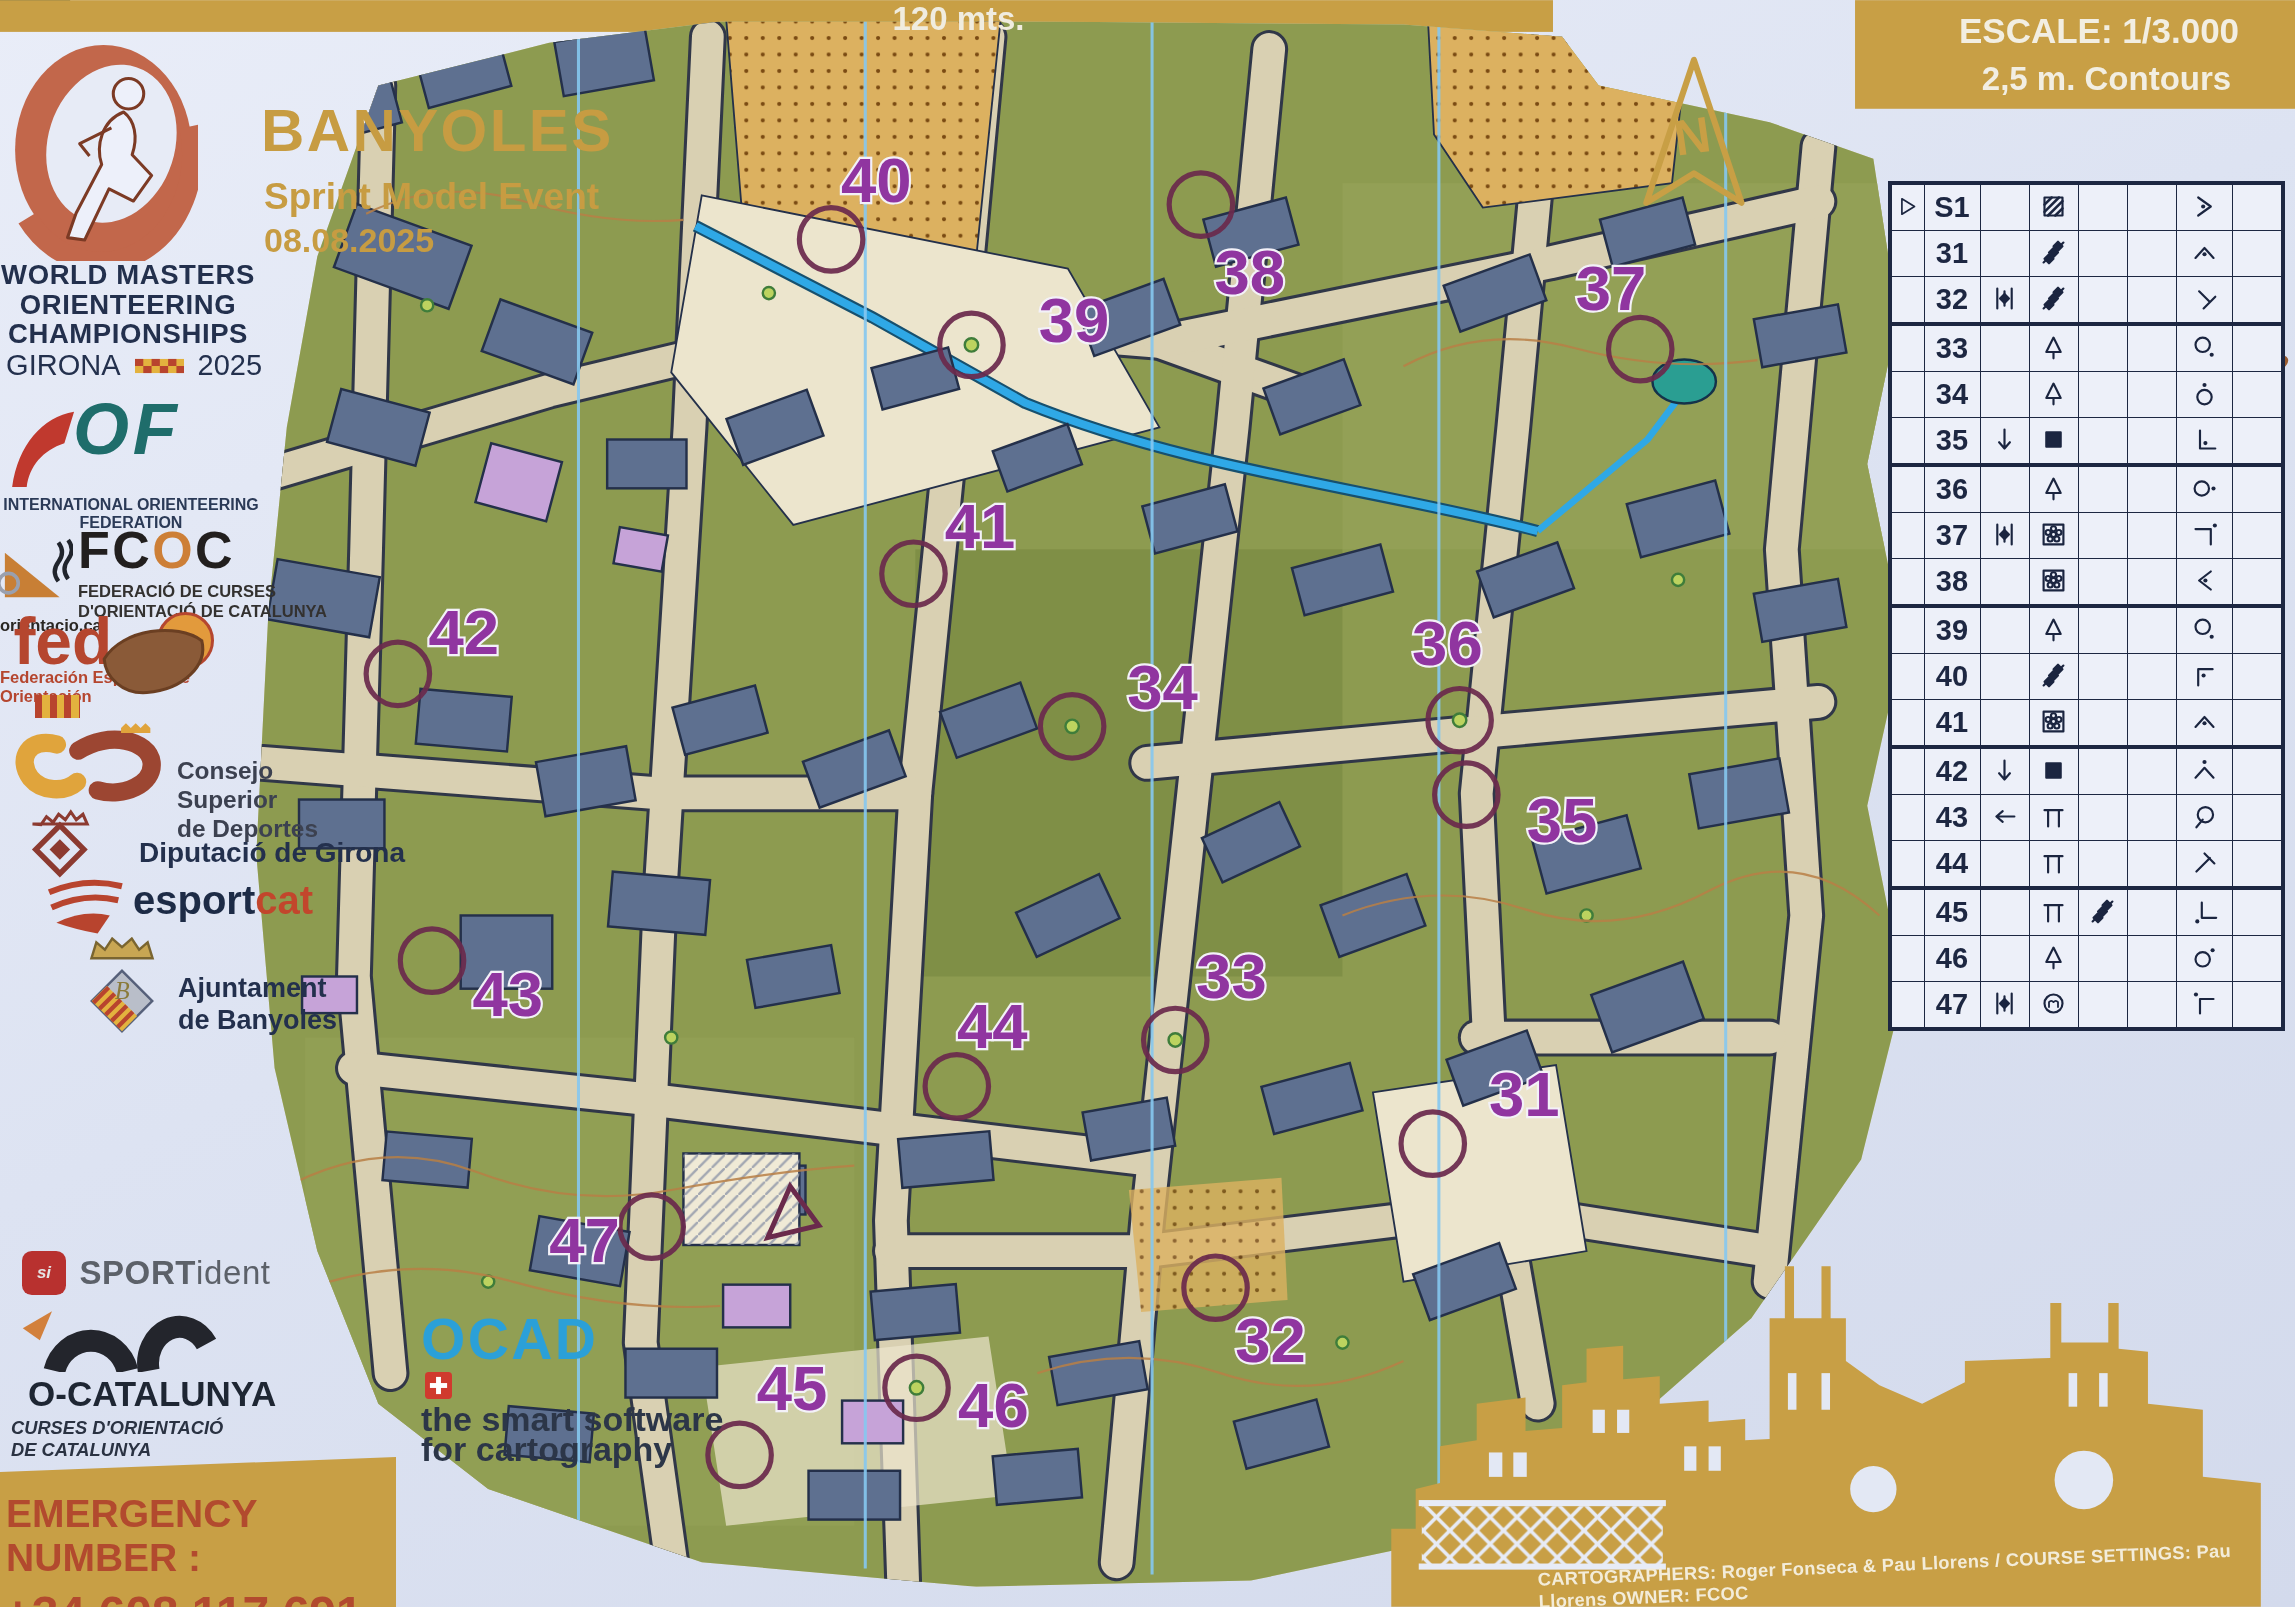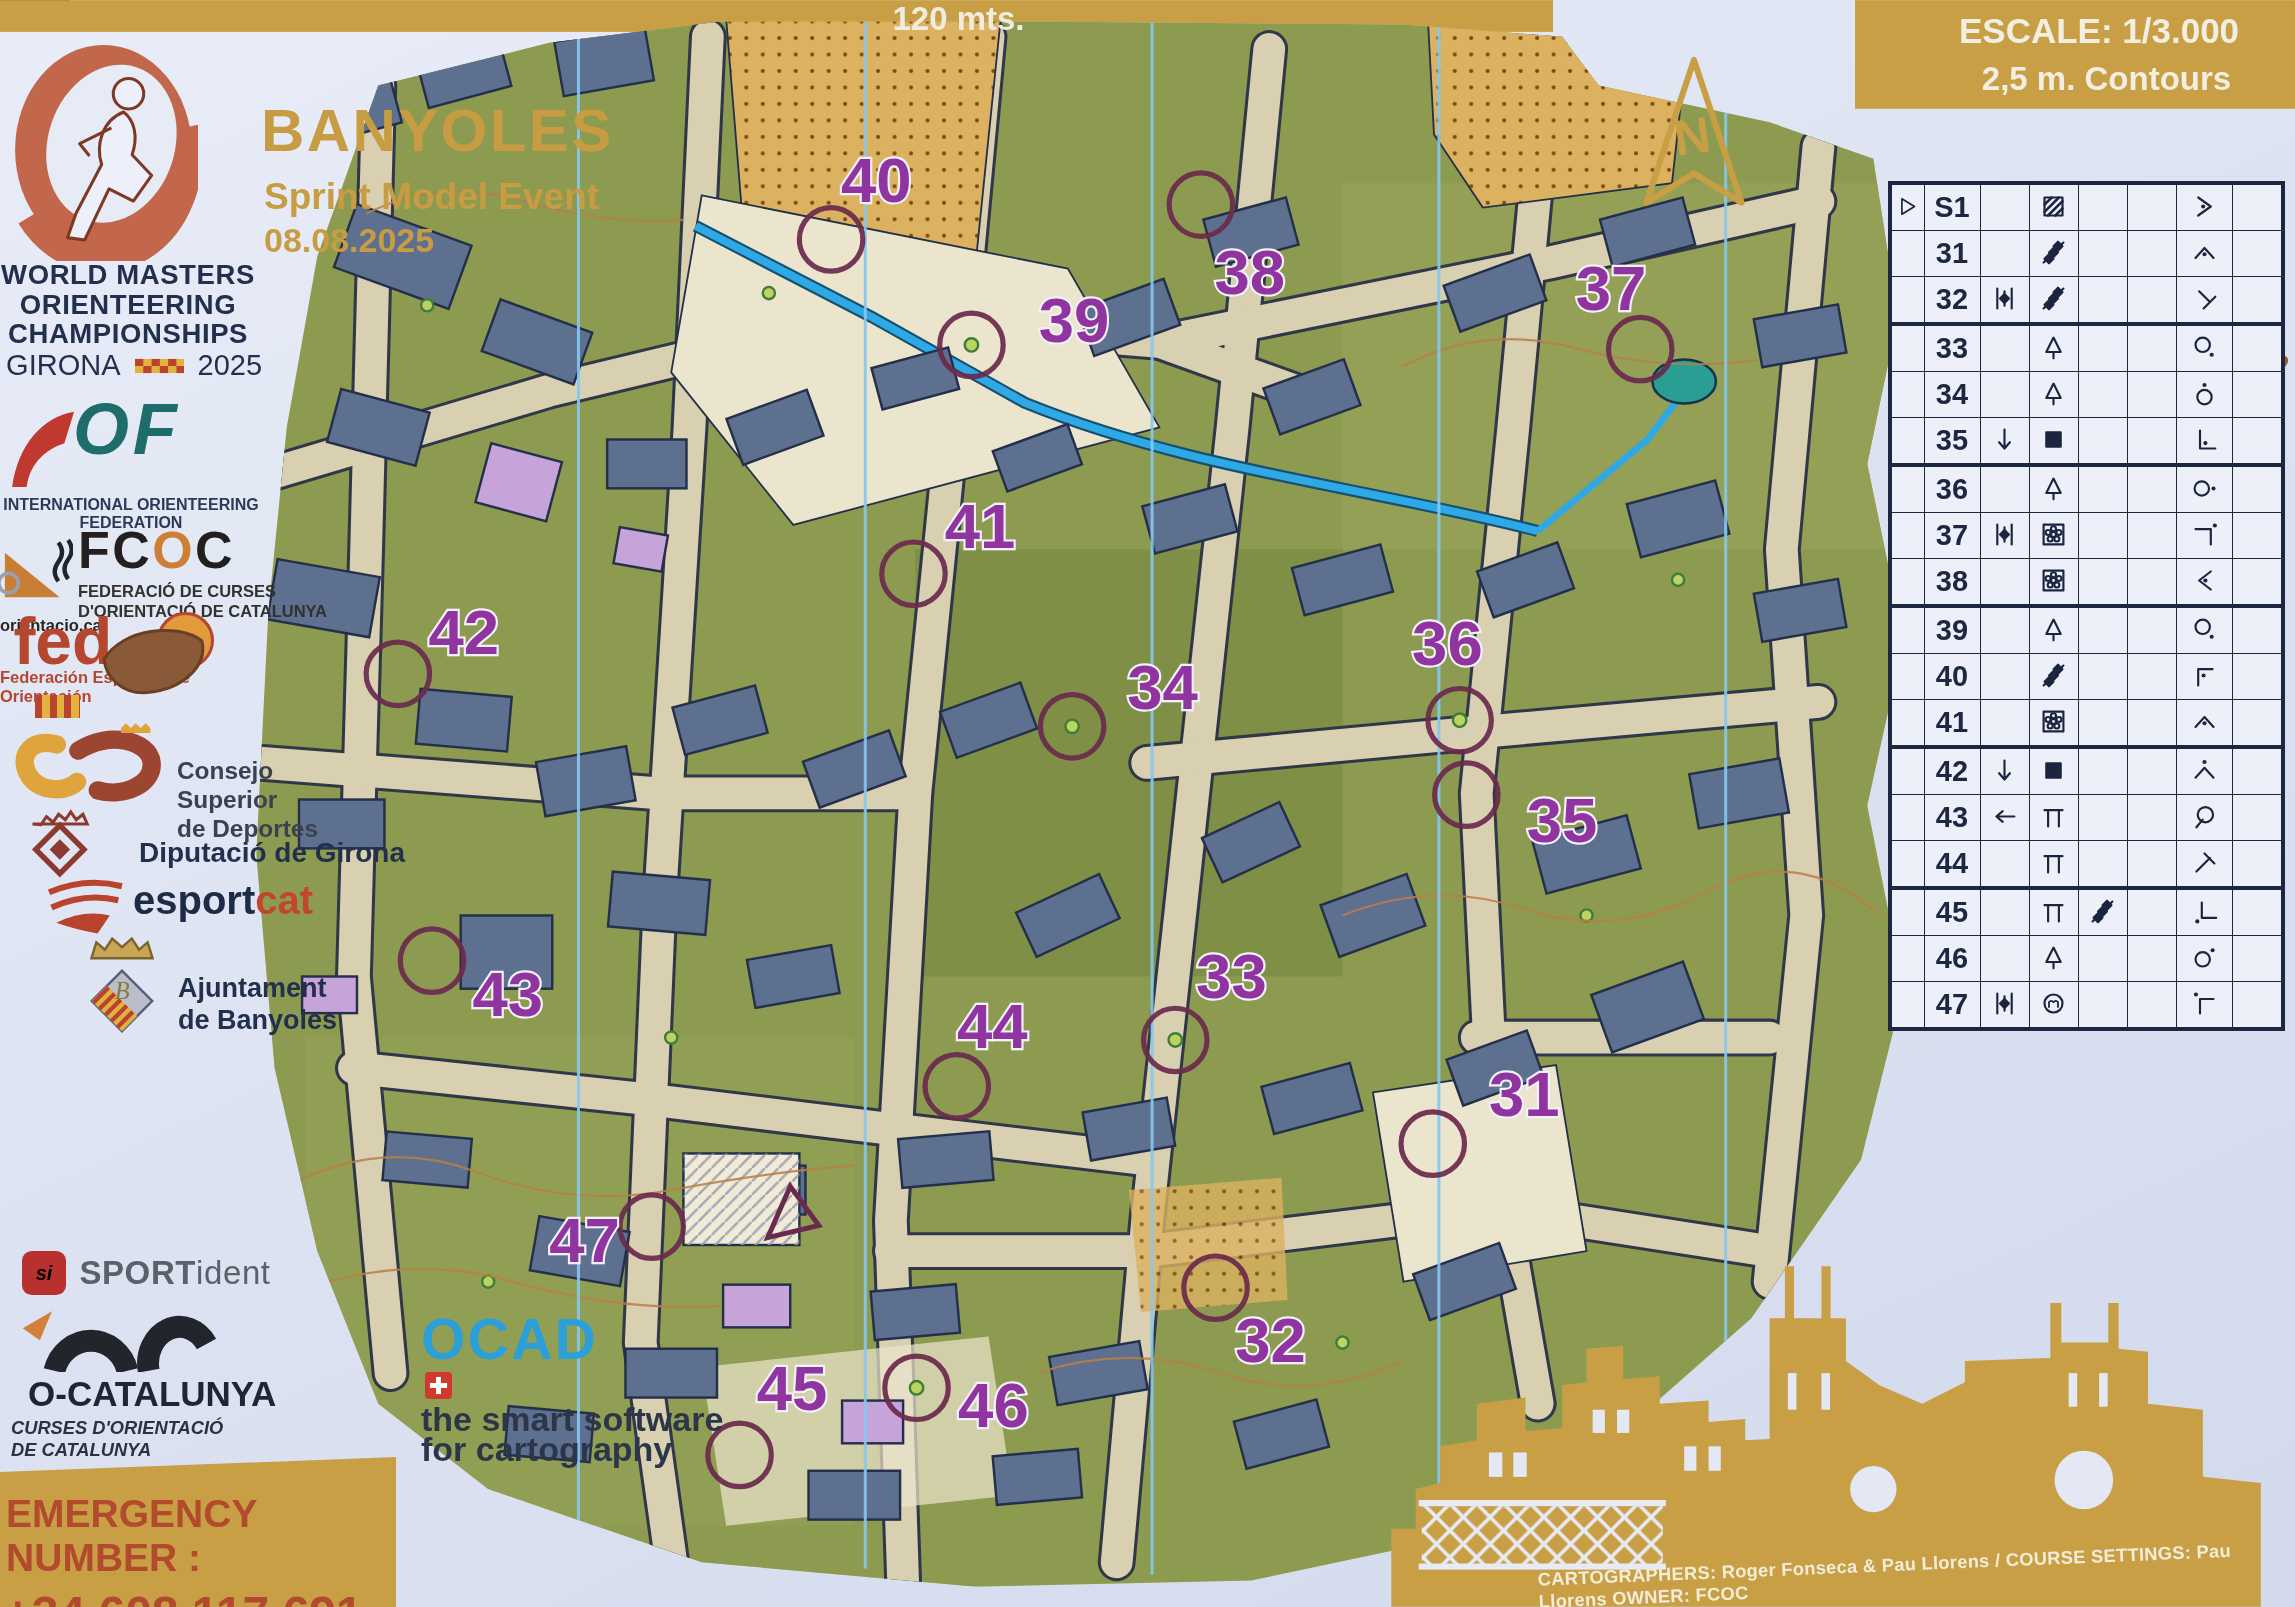--- a/index.html
+++ b/index.html
@@ -418,21 +418,21 @@
     </g>
     <text x="78" y="104" font-size="40" font-style="italic" fill="#8a7a3a" font-family="Liberation Serif, serif">B</text>
   </svg>
   <div class="abs aj-cap">
     <div>Ajuntament</div>
     <div>de Banyoles</div>
   </div>
 
   <div class="abs spid-row">
     <div style="width:44px;height:44px;border-radius:9.8px;background:#b8312f;display:flex;align-items:center;justify-content:center;">
-      <span style="color:#000000;font-size:20px;font-weight:bold;font-style:italic;">si</span>
+      <span style="color:#e5e5e5;font-size:17px;font-weight:bold;font-style:italic;">si</span>
     </div>
     <div class="spid-txt"><span>SPORT</span><span class="id">ident</span></div>
   </div>
 
   <svg class="abs" style="left:11px;top:1299px;" width="391px" height="73" viewBox="0 0 640 120">
     <polygon points="18,48 66,20 46,68" fill="#d2803c"></polygon>
     <path d="M70,118 A62,66 0 0 1 190,118" stroke="#23252c" stroke-width="36" fill="none"></path>
     <path d="M225,118 A52,60 0 0 1 320,74" stroke="#23252c" stroke-width="36" fill="none"></path>
   </svg>
   <div class="abs ocat-name">O-CATALUNYA</div>

